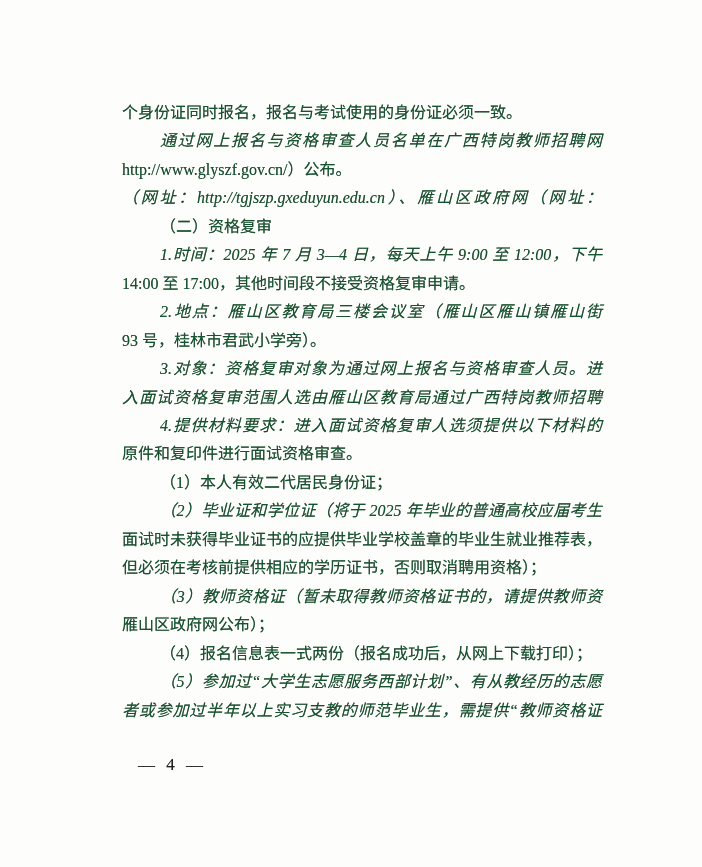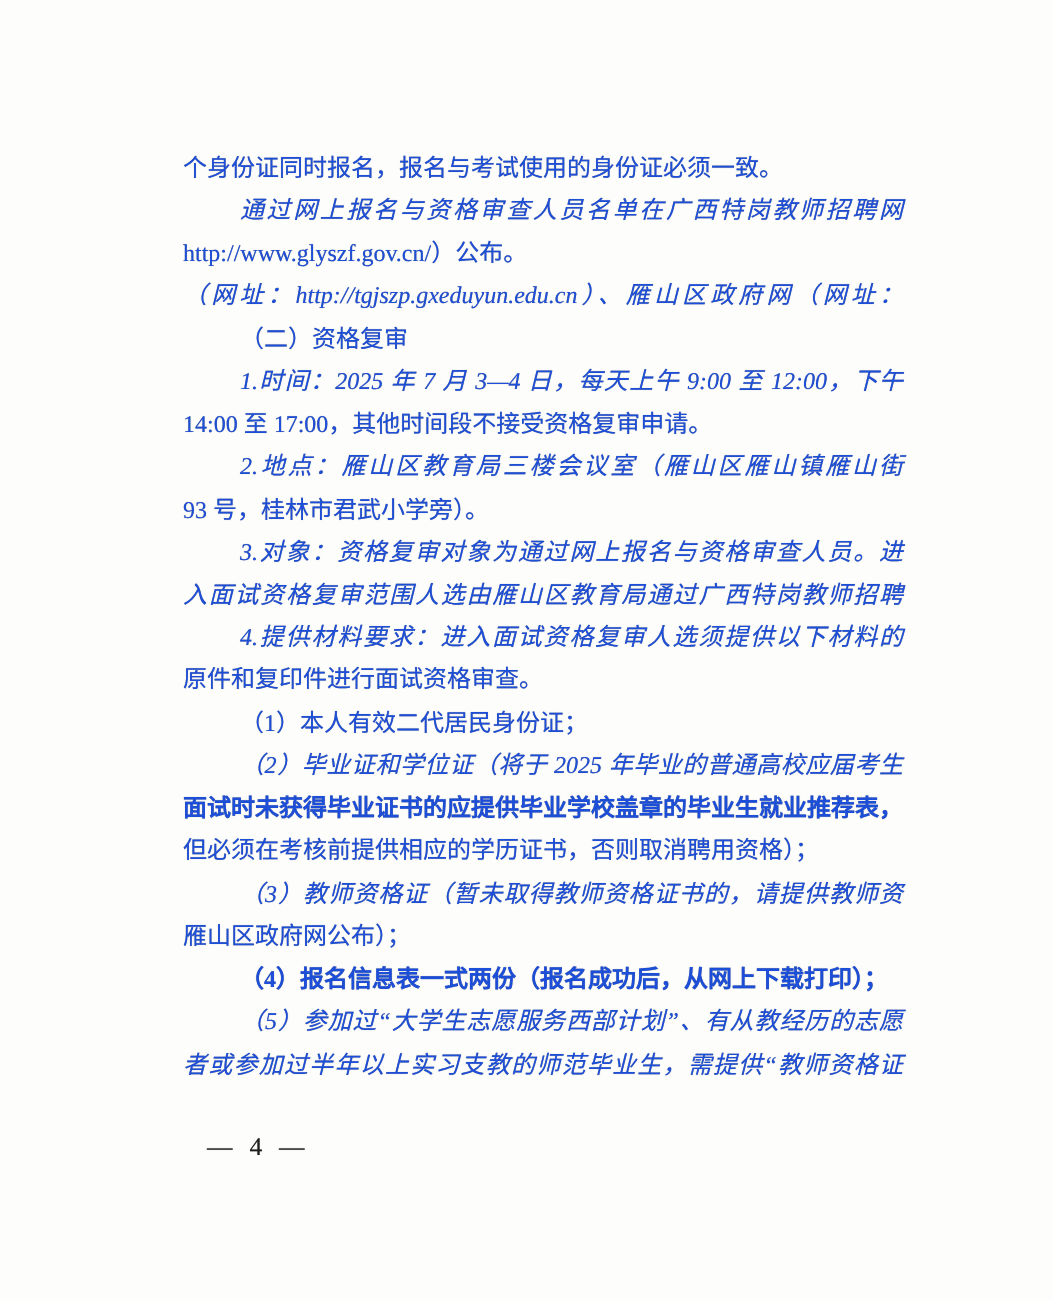--- a/index.html
+++ b/index.html
@@ -19,41 +19,40 @@
     inset: 0;
     background: #fdfdfc;
   }
   .doc-body {
     position: absolute;
     left: 122px;
     top: 99px;
     width: 480px;
     font-size: 16px;
     line-height: 28.45px;
-    color: #1d4ed8;
+    color: #14532d;
     text-shadow: 0 0 0.5px rgba(30,30,30,0.55);
   }
   .ln {
     margin: 0;
     padding: 0;
   }
   
   .ind {
     padding-left: 38px;
   }
   
   .jf {
     text-align: justify;
     text-align-last: justify;
     font-style: italic;
   }
   
   .nw {
     white-space: nowrap;
-    font-weight: bold;
   }
   .page-footer {
     position: absolute;
     left: 138px;
     top: 755px;
     font-size: 17px;
     color: #1e1e1e;
     word-spacing: 7px;
     text-shadow: 0 0 0.5px rgba(30,30,30,0.55);
   }

